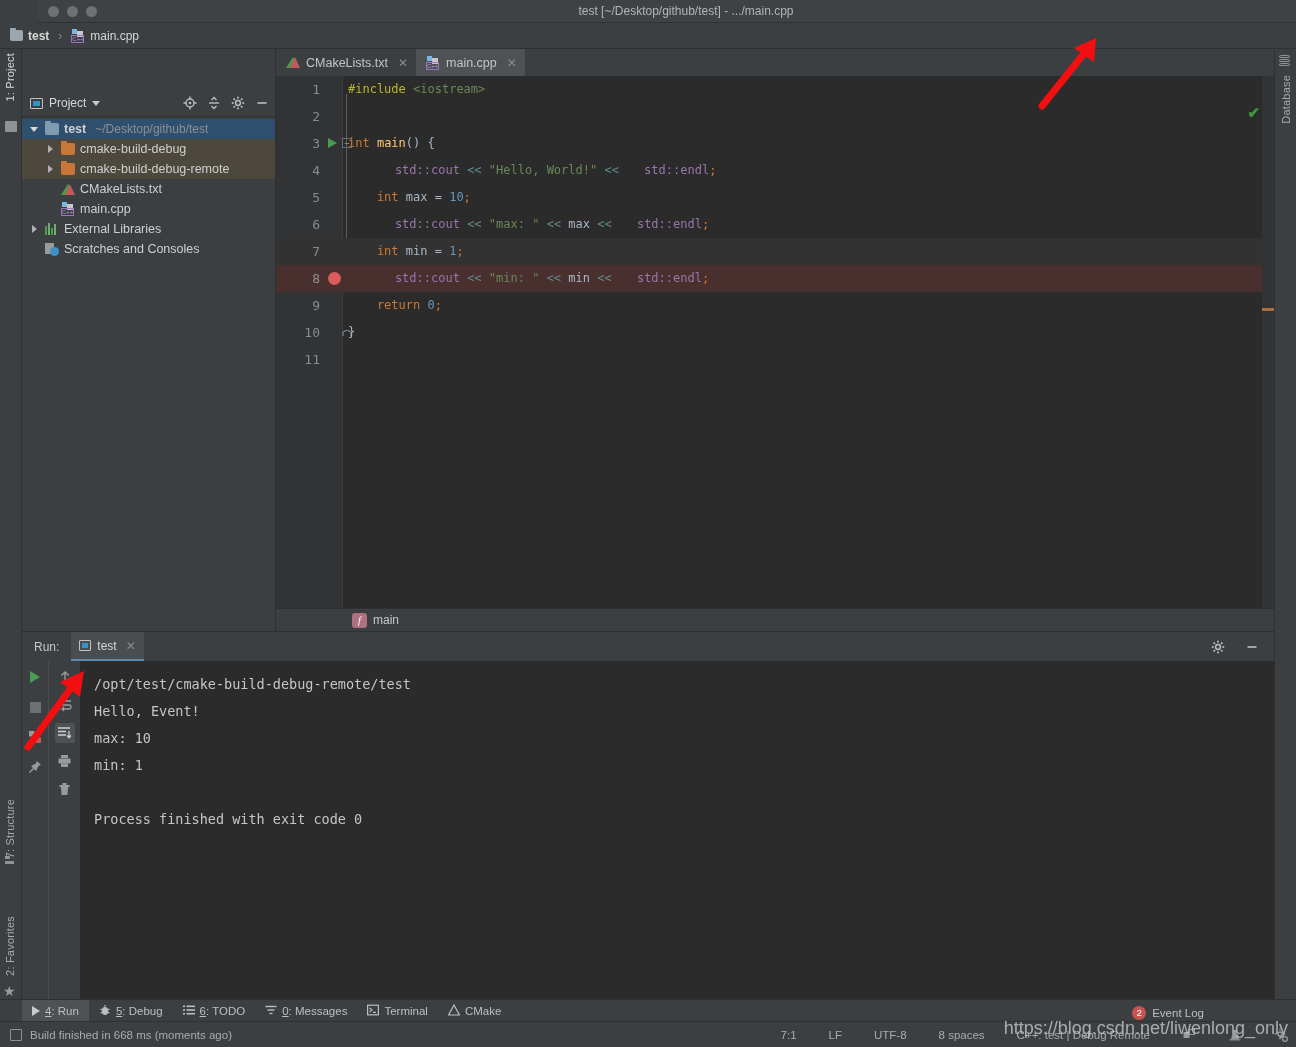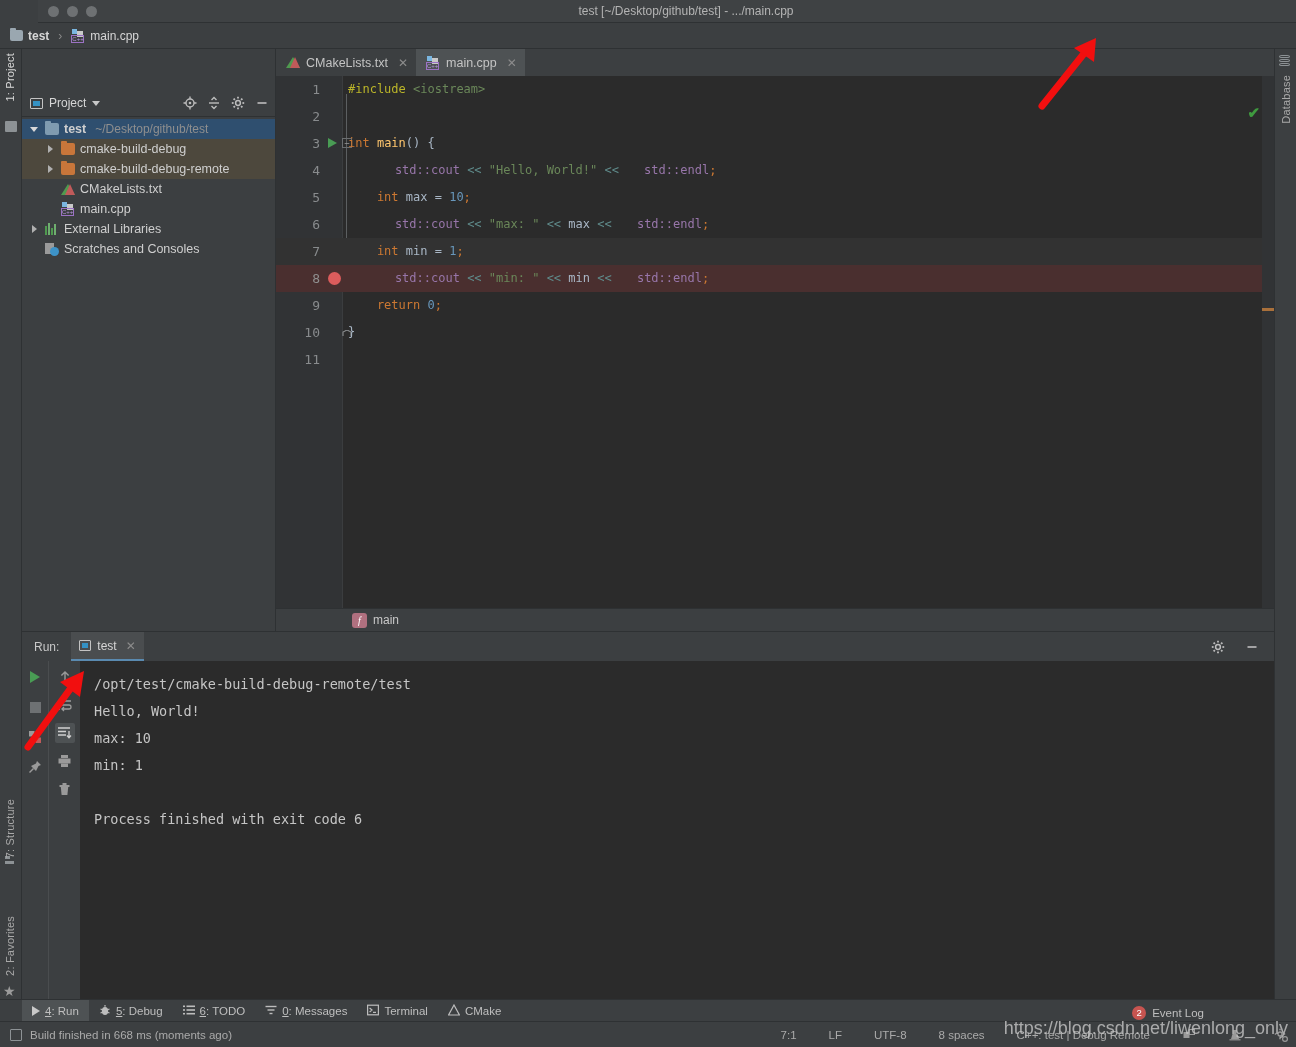--- a/index.html
+++ b/index.html
@@ -694,25 +694,25 @@
         <span class="gico">
           <svg width="13" height="14" viewBox="0 0 13 14">
               <rect x="1.5" y="3" width="10" height="2" fill="#9a9a9a"></rect>
               <path d="M2.8 5 L10.2 5 L9.4 13 L3.6 13 Z" fill="#9a9a9a"></path>
               <rect x="4.5" y="1" width="4" height="2" fill="#9a9a9a"></rect>
             </svg>
         </span>
       </div>
 
       <div class="console"><span>/opt/test/cmake-build-debug-remote/test</span>
-<span>Hello, World!</span>
+<span>Hello, Event!</span>
 <span>max: 10</span>
 <span>min: 1</span>
 <span></span>
-<span>Process finished with exit code 6</span></div>
+<span>Process finished with exit code 0</span></div>
     </div>
   </div>
 
   <div class="bottombar">
     <div class="bw active">
       <span style="width:0;height:0;border-left:8px solid #c9c9c9;border-top:5px solid transparent;border-bottom:5px solid transparent;display:block;"></span>
       <span><u>4</u>: <span>Run</span></span>
     </div>
     <div class="bw">
       <span>

